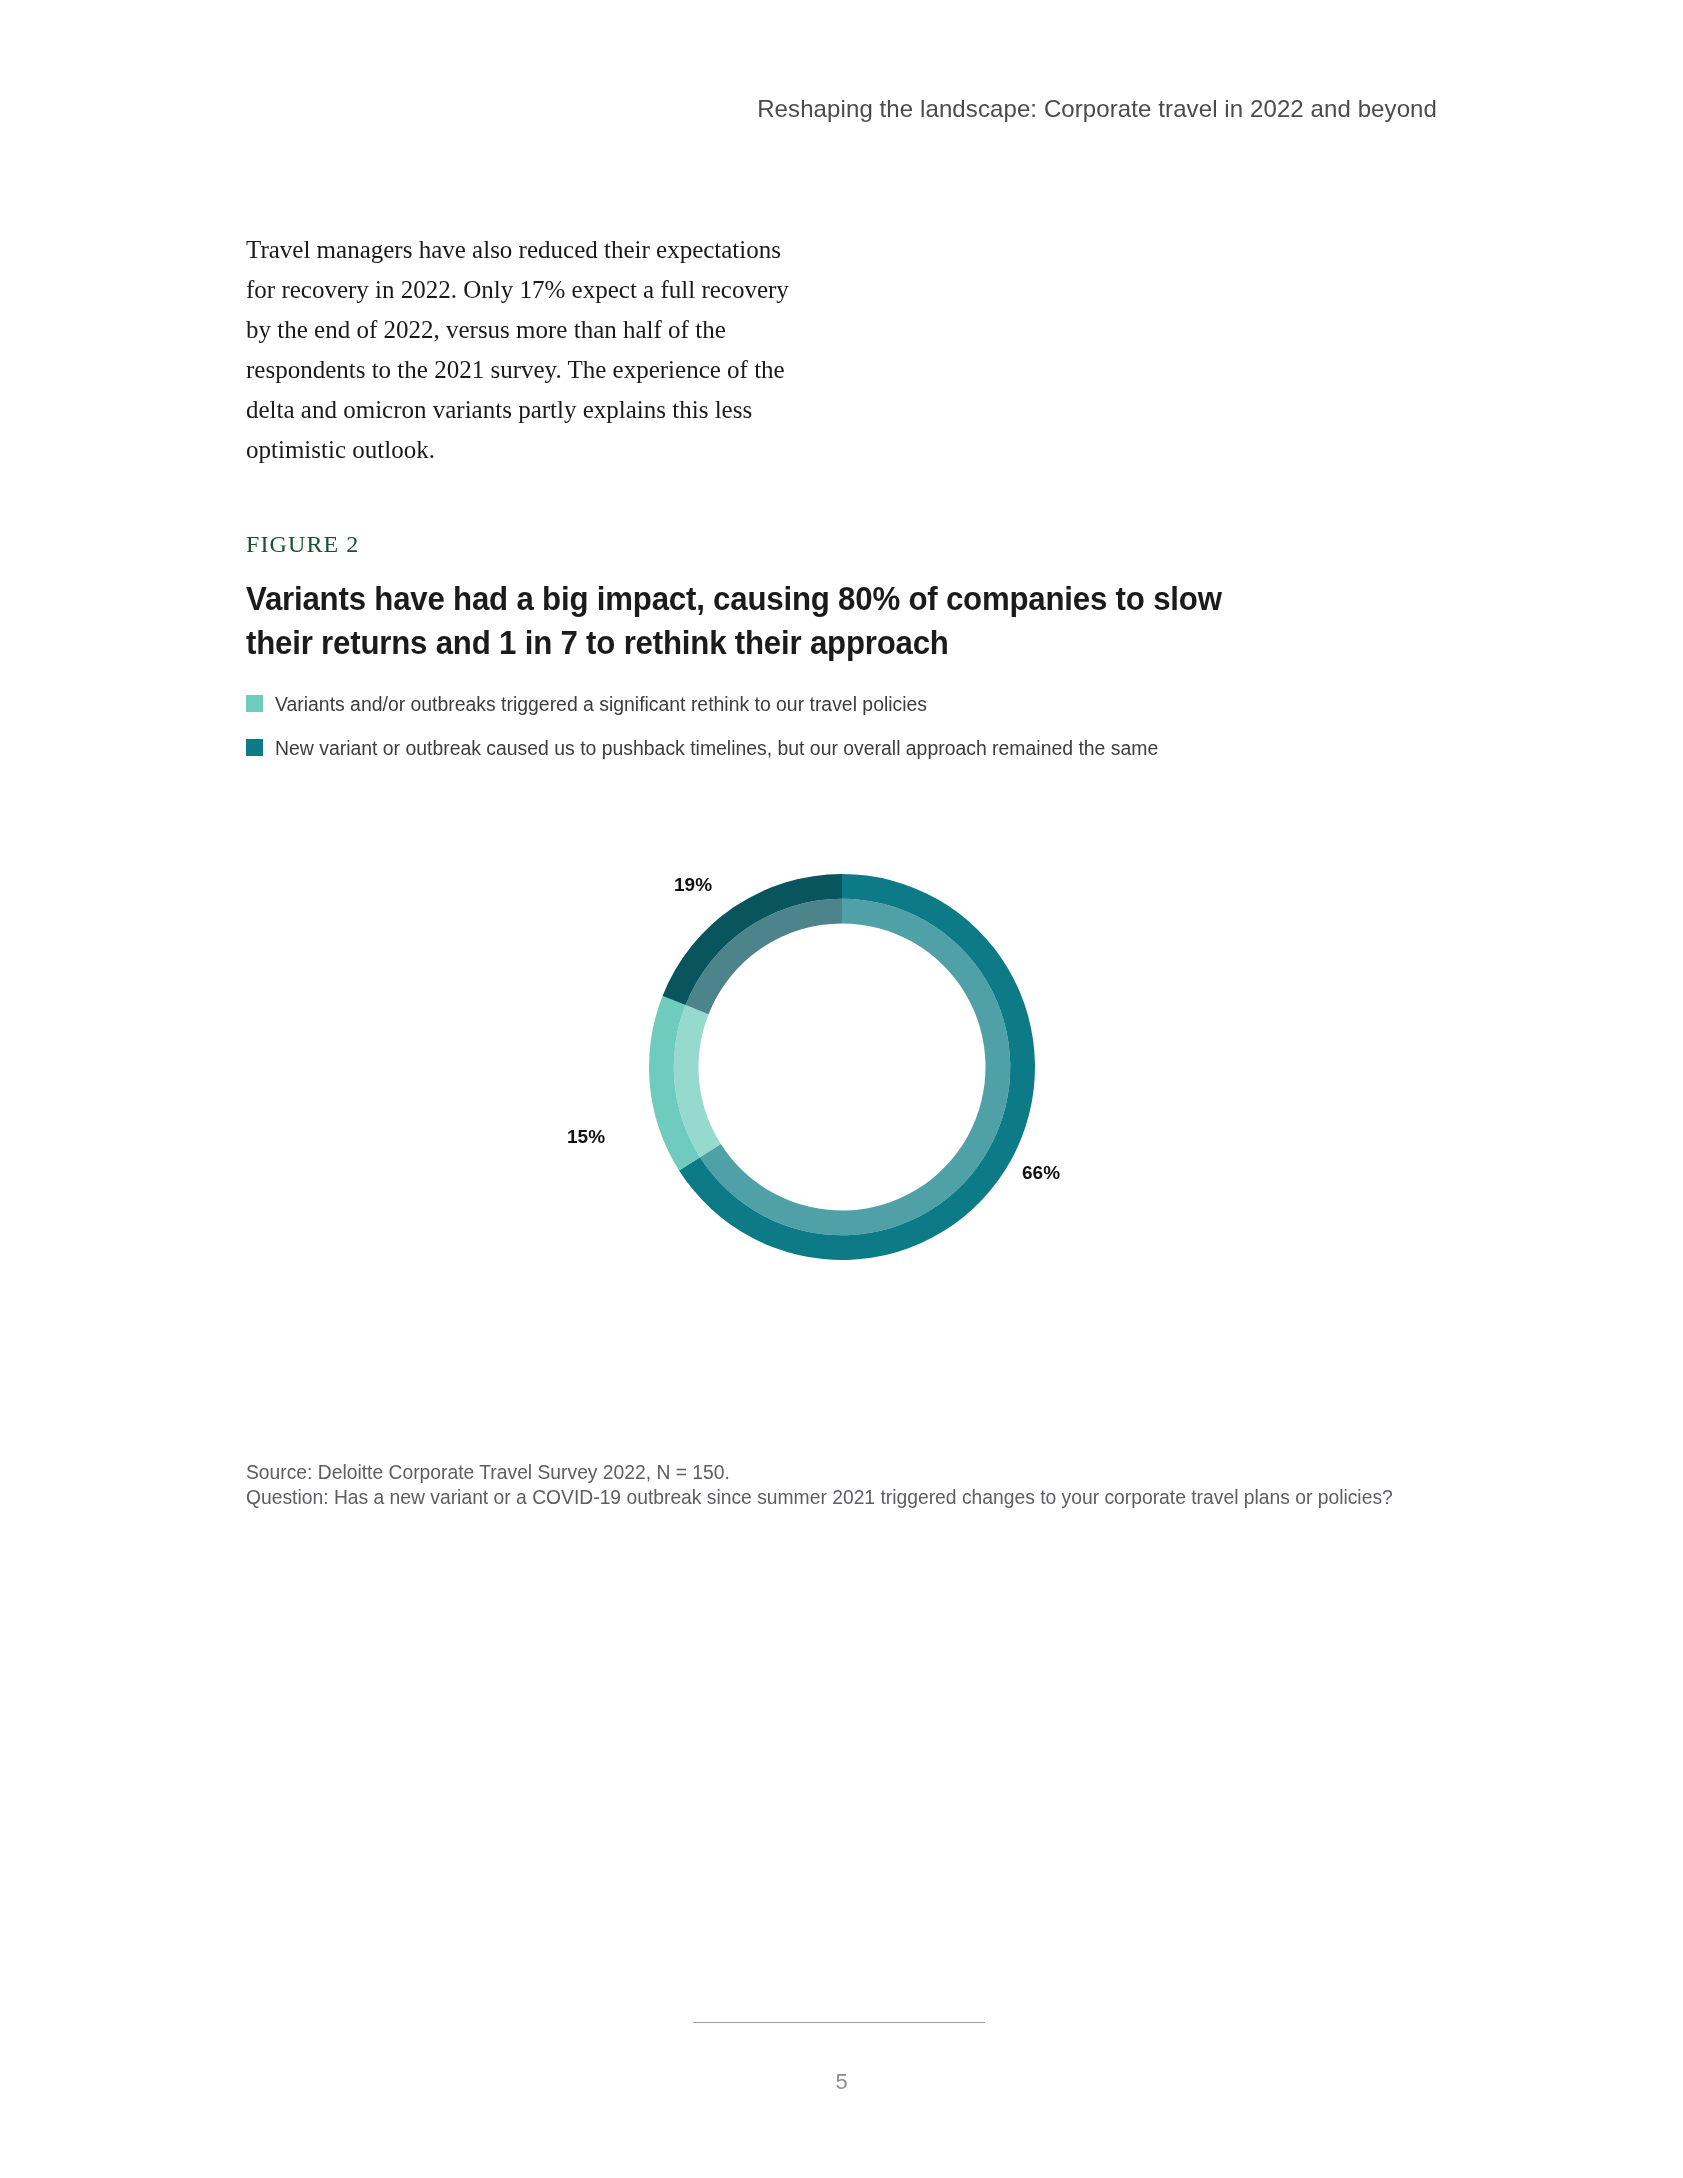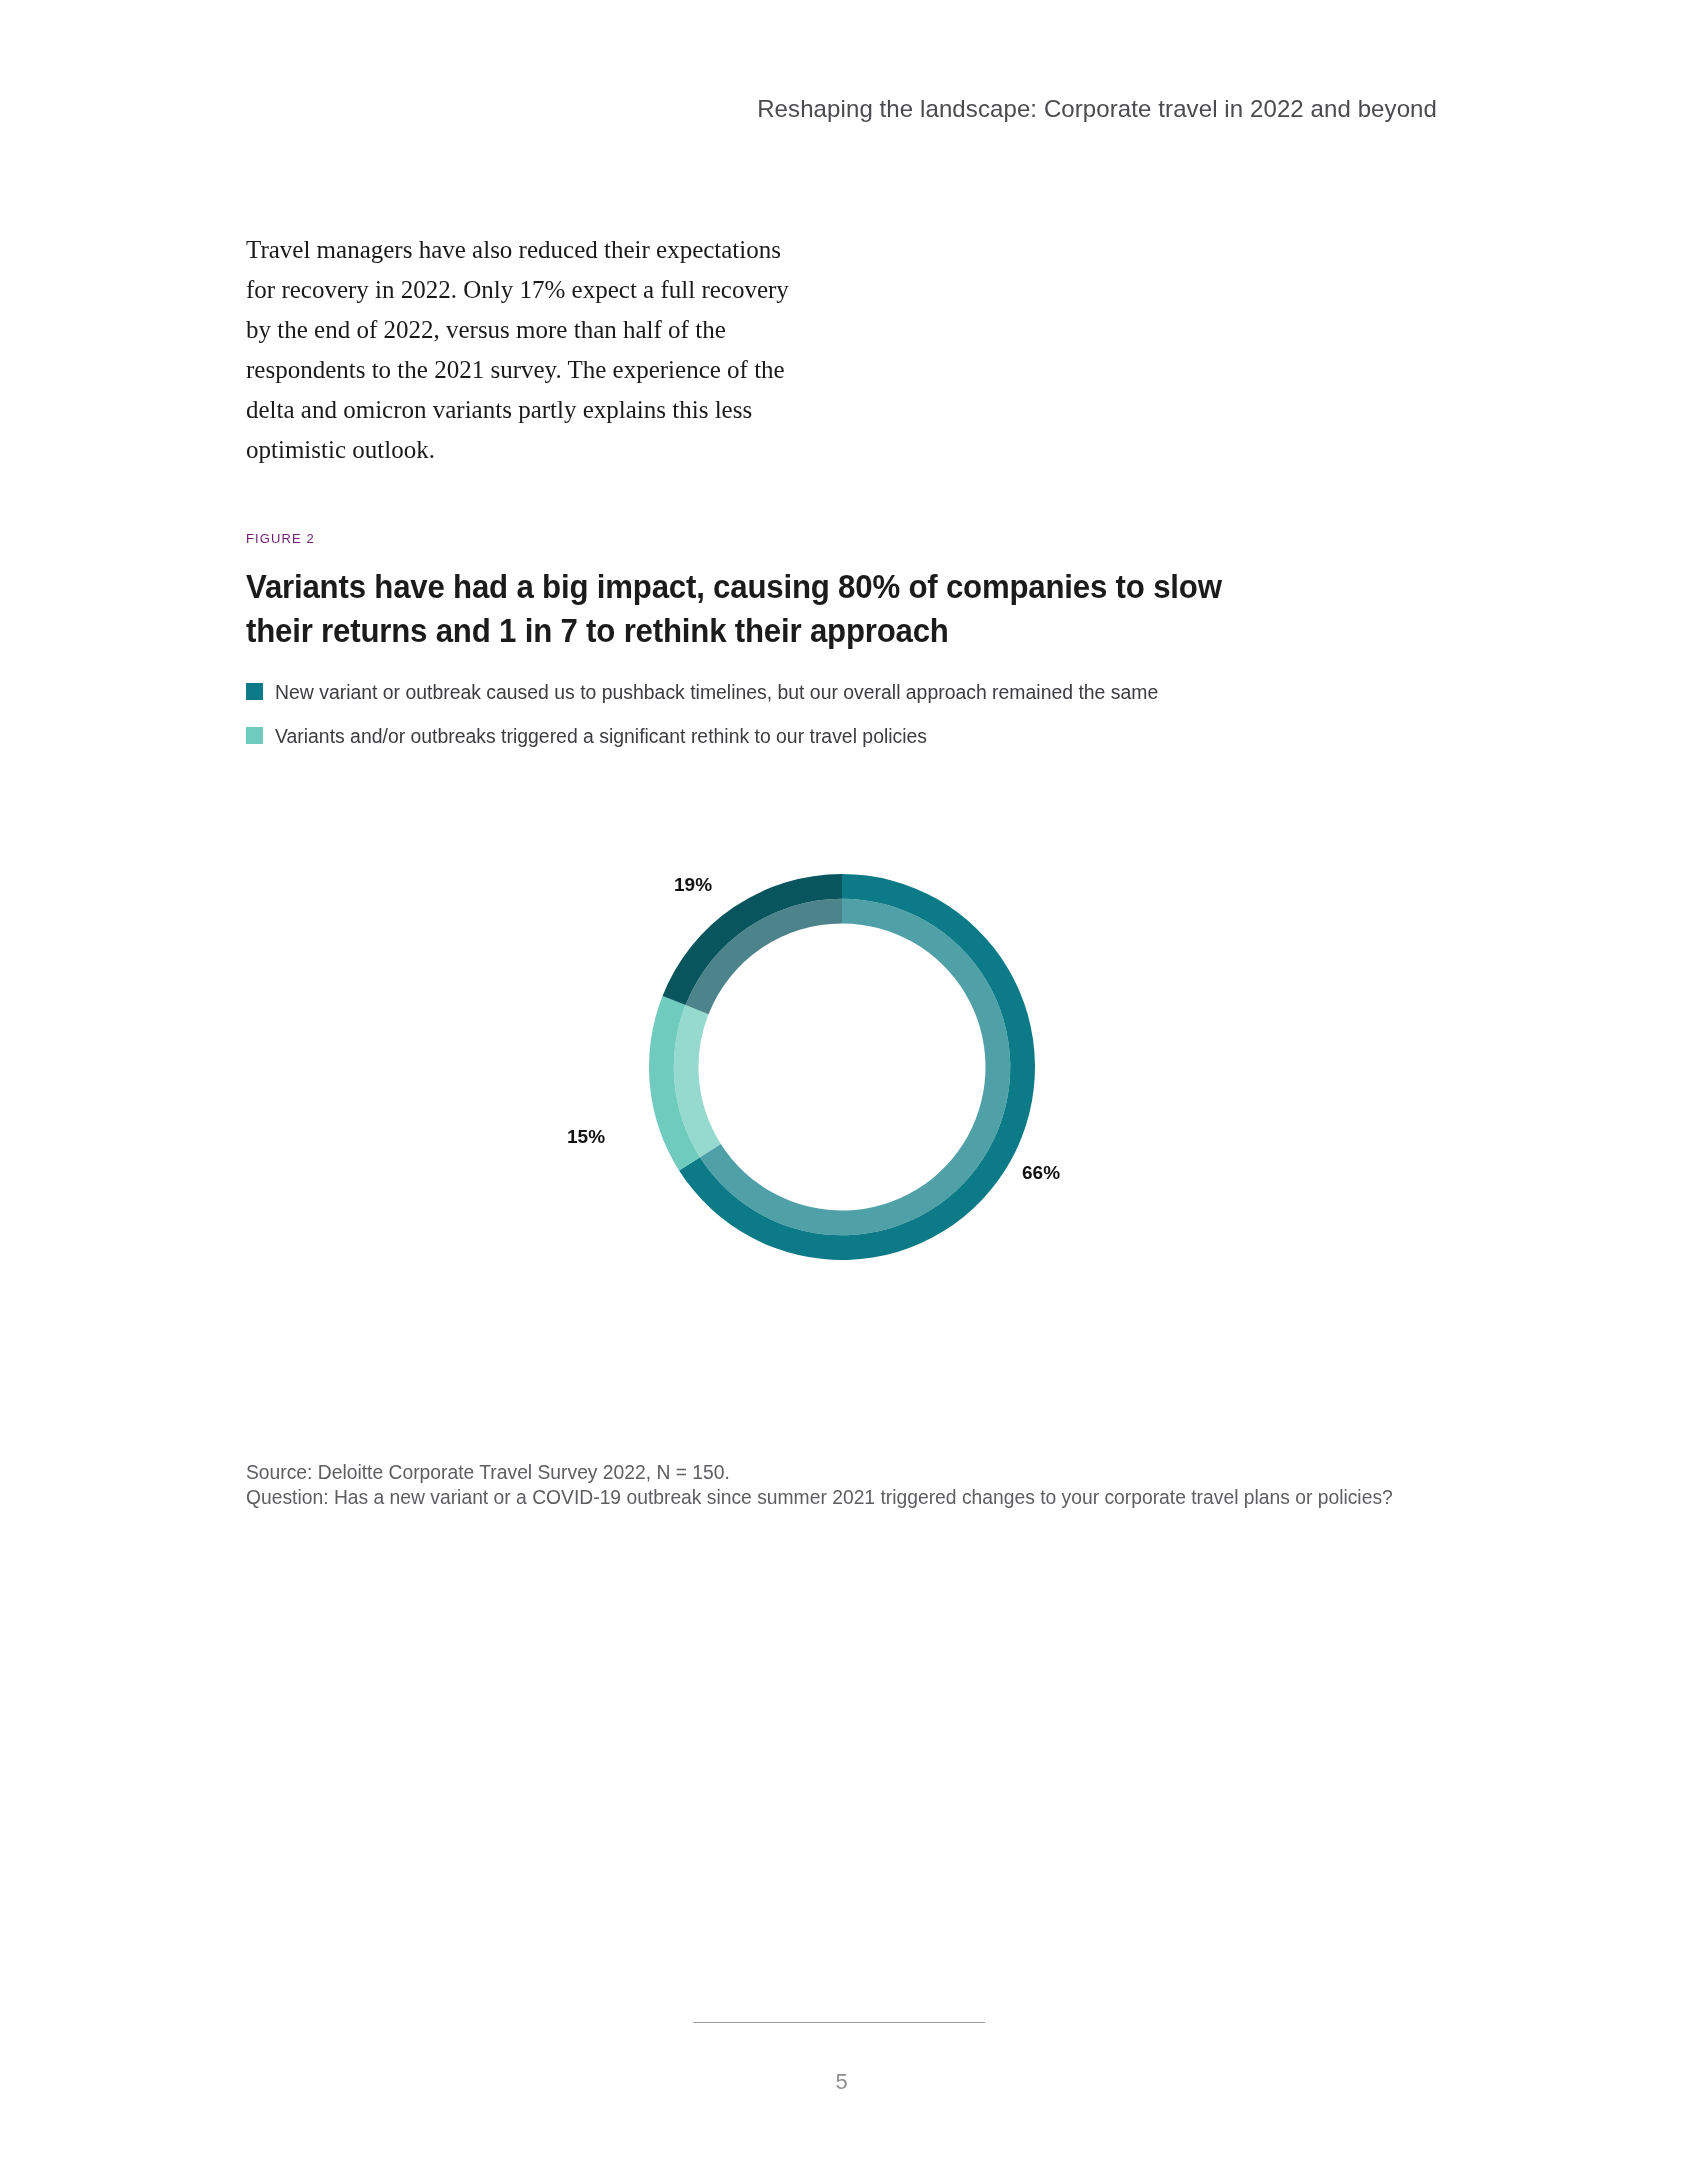--- a/index.html
+++ b/index.html
@@ -51,24 +51,24 @@
   }
 
   
   .figure-block {
     position: absolute;
     top: 531px;
     left: 246px;
     width: 1198px;
   }
   .figure-label {
-    font-family: Liberation Sans, sans-serif;
-    font-size: 13px;
+    font-family: Liberation Serif, serif;
+    font-size: 24px;
     letter-spacing: 1.1px;
-    color: #701a75;
+    color: #14532d;
     margin-bottom: 19px;
   }
   .figure-title {
     font-family: "Liberation Sans", sans-serif;
     font-weight: bold;
     font-size: 33px;
     line-height: 44px;
     color: #1b1b1b;
     letter-spacing: -0.2px;
     transform: scaleX(0.945);
@@ -176,26 +176,26 @@
   <div class="body-columns">
     <div class="body-col">Travel managers have also reduced their expectations for recovery in 2022. Only 17% expect a full recovery by the end of 2022, versus more than half of the respondents to the 2021 survey. The experience of the delta and omicron variants partly explains this less optimistic outlook.</div>
   </div>
 
   <div class="figure-block">
     <div class="figure-label">FIGURE 2</div>
     <div class="figure-title">Variants have had a big impact, causing 80% of companies to slow their returns and 1 in 7 to rethink their approach</div>
 
     <div class="legend">
       <div class="legend-row">
+        <span class="legend-swatch" style="background: rgb(110, 203, 189);"></span>
+        <span class="legend-text">Variants and/or outbreaks triggered a significant rethink to our travel policies</span>
+      </div>
+      <div class="legend-row">
         <span class="legend-swatch" style="background: rgb(13, 123, 135);"></span>
         <span class="legend-text">New variant or outbreak caused us to pushback timelines, but our overall approach remained the same</span>
-      </div>
-      <div class="legend-row">
-        <span class="legend-swatch" style="background: rgb(110, 203, 189);"></span>
-        <span class="legend-text">Variants and/or outbreaks triggered a significant rethink to our travel policies</span>
       </div>
     </div>
   </div>
 
   <div class="chart-area">
     <div class="donut-wrap">
       <svg class="donut-svg" viewBox="0 0 390 390">
         <g id="donut-outer">
             <path d="M 195 0 A 195 195 0 1 1 30.356054527107005 299.48622502090427 L 51.46425266465741 286.0905551464293 A 170 170 0 1 0 195 25 Z" fill="#0d7b87"></path>
             <path d="M 30.356054527107005 299.48622502090427 A 195 195 0 0 1 13.693585251791006 123.21571222648772 L 36.93799739899728 132.4188260436047 A 170 170 0 0 0 51.46425266465741 286.0905551464293 Z" fill="#6ecbbd"></path>

